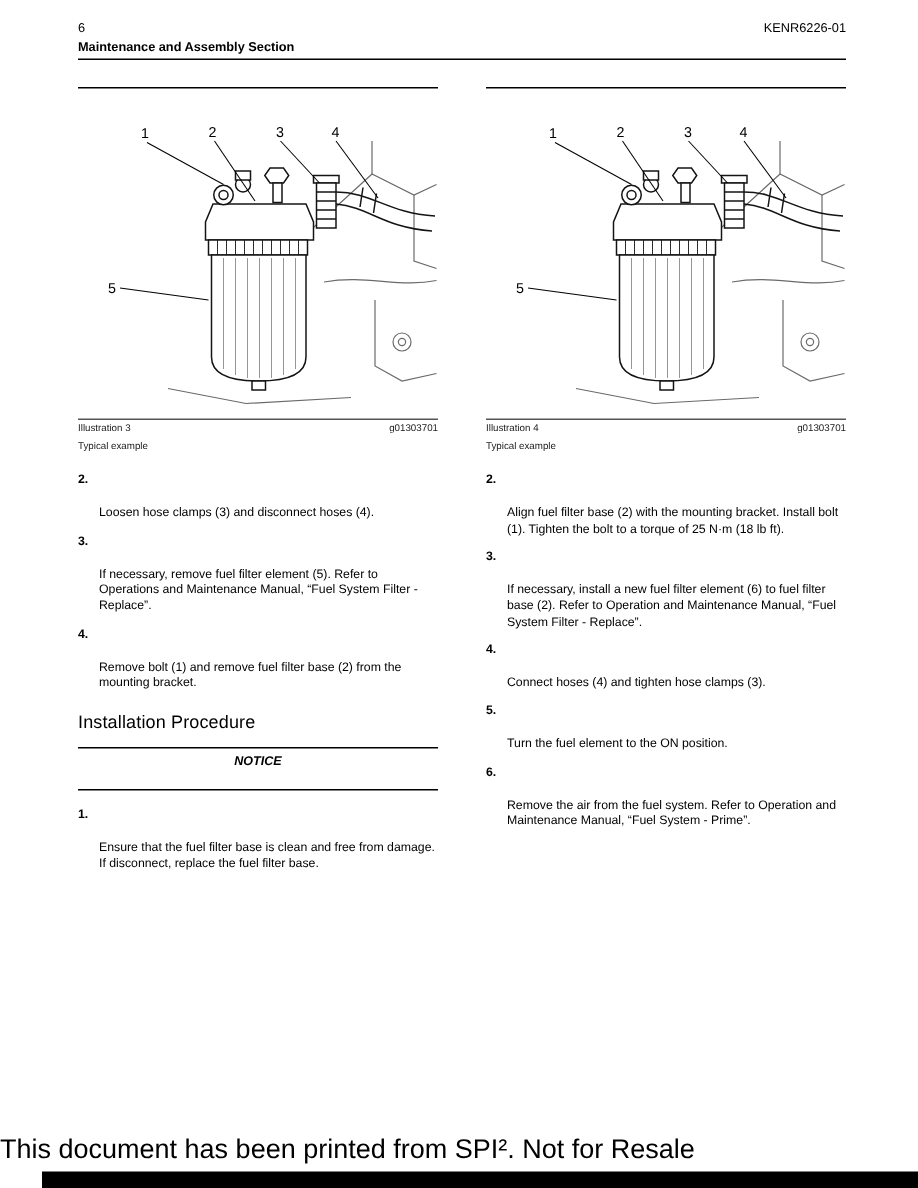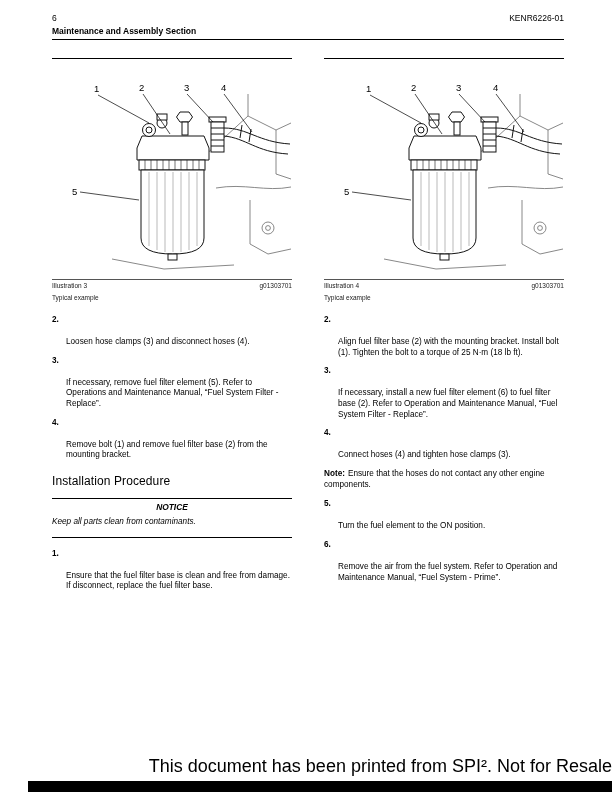--- a/index.html
+++ b/index.html
@@ -33,21 +33,21 @@
   .install-heading { font-size:12px; font-weight:normal; margin:13px 0 10px; letter-spacing:0.1px; }
 
   .notice { border-top:1.2px solid #000; border-bottom:1.2px solid #000; padding:3px 0 9px; margin-bottom:11px;font-style:italic; }
   .notice-title { text-align:center; font-weight:bold; font-size:8.4px; margin-bottom:5px; }
   .notice p { font-size:8.2px; line-height:1.3; }
   .notice p + p { margin-top:8px; }
 
   .note-para { font-size:8.2px; line-height:1.3; margin:2px 0 9px; }
   .note-label { font-weight:bold; margin-right:3px; }
 
-  .footer-text { position:absolute; left:0; right:0; bottom:15px; text-align:right; font-size:18px; color:#000; }
+  .footer-text { position:absolute; left:0; right:0; bottom:15px; text-align:left; font-size:18px; color:#000; }
   .bottom-bar { position:absolute; left:28px; right:0; bottom:0; height:11px; background:#000; }
 </style>
 </head>
 <body>
 
 <div class="page">
 
   <div class="header">
     <div class="header-row">
       <span>6</span>
@@ -129,21 +129,20 @@
         <div class="step">
           <span class="step-num">4.</span>
           <span class="step-text">Remove bolt (1) and remove fuel filter base (2) from the mounting bracket.</span>
         </div>
       </div>
 
       <h2 class="install-heading">Installation Procedure</h2>
 
       <div class="notice">
         <div class="notice-title">NOTICE</div>
-        <p>Keep all parts clean from contaminants.</p>
       </div>
 
       <div class="steps" style="margin-top:10px;">
         <div class="step">
           <span class="step-num">1.</span>
           <span class="step-text">Ensure that the fuel filter base is clean and free from damage. If disconnect, replace the fuel filter base.</span>
         </div>
       </div>
     </div>
 
@@ -213,23 +212,20 @@
         <div class="step">
           <span class="step-num">3.</span>
           <span class="step-text">If necessary, install a new fuel filter element (6) to fuel filter base (2). Refer to Operation and Maintenance Manual, “Fuel System Filter - Replace”.</span>
         </div>
         <div class="step">
           <span class="step-num">4.</span>
           <span class="step-text">Connect hoses (4) and tighten hose clamps (3).</span>
         </div>
       </div>
 
-      <p class="note-para">
-        <span class="note-label">Note:</span><span>Ensure that the hoses do not contact any other engine components.</span>
-      </p>
 
       <div class="steps" style="margin-top:0;">
         <div class="step">
           <span class="step-num">5.</span>
           <span class="step-text">Turn the fuel element to the ON position.</span>
         </div>
         <div class="step">
           <span class="step-num">6.</span>
           <span class="step-text">Remove the air from the fuel system. Refer to Operation and Maintenance Manual, “Fuel System - Prime”.</span>
         </div>

